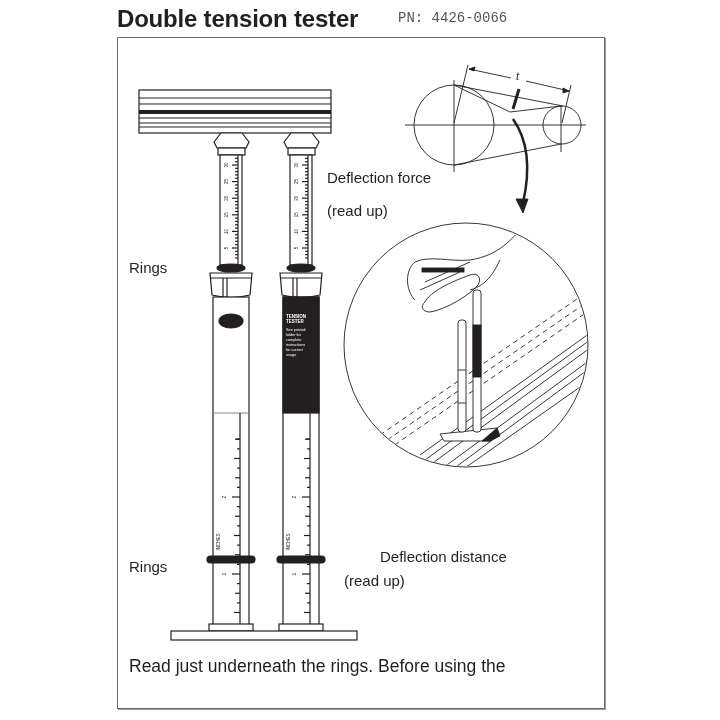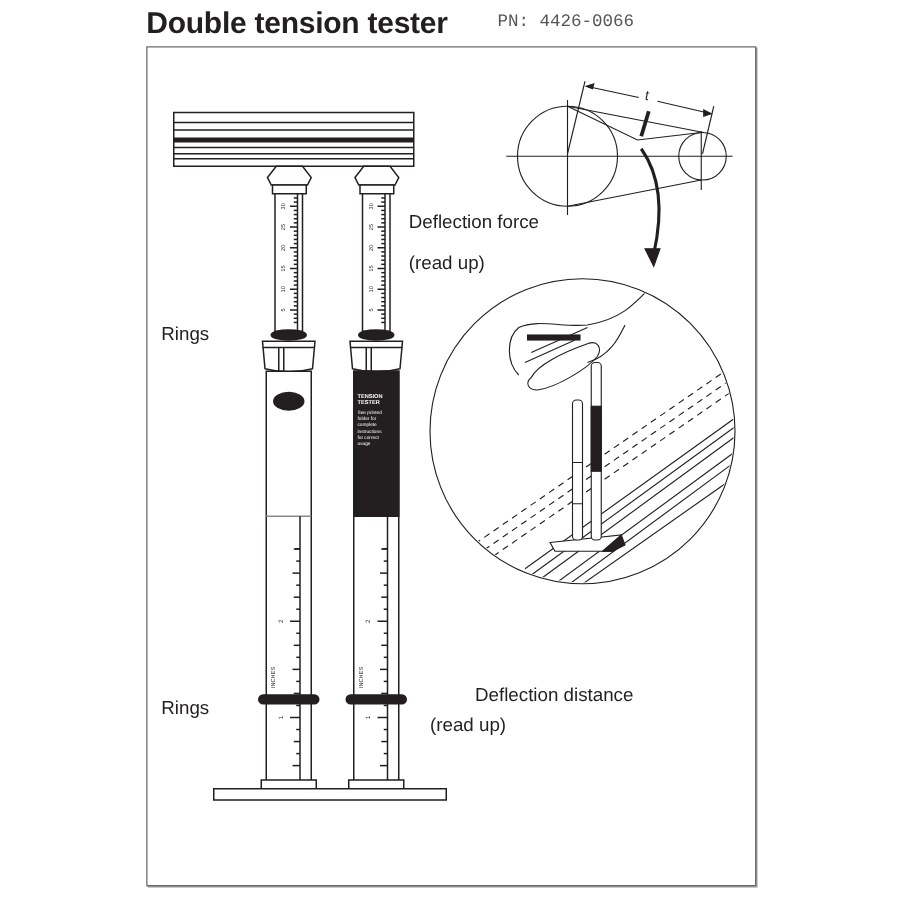--- a/index.html
+++ b/index.html
@@ -269,13 +269,14 @@
 </svg>
 
 <div class="lbl" style="left:129px; top:257px;">Rings</div>
 <div class="lbl" style="left:129px; top:556px;">Rings</div>
 <div class="lbl" style="left:327px; top:167px;">Deflection force</div>
 <div class="lbl" style="left:327px; top:200px;">(read up)</div>
 <div class="lbl" style="left:344px; top:546px;margin-left:36px;">Deflection distance</div>
 <div class="lbl" style="left:344px; top:570px;">(read up)</div>
 
 <div class="caption">
+  <div>Read just underneath the rings.  Before using the</div>
 </div>
 
 </body></html>

